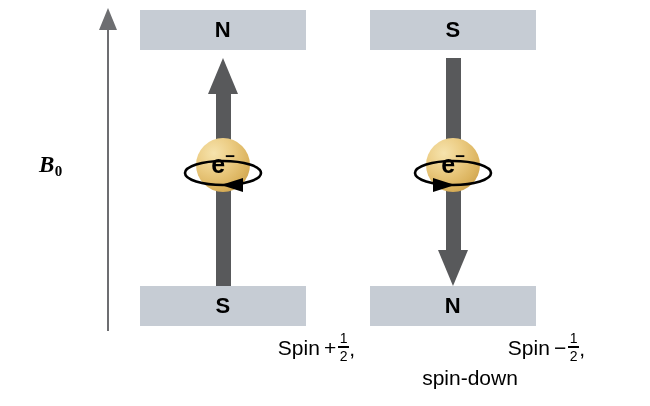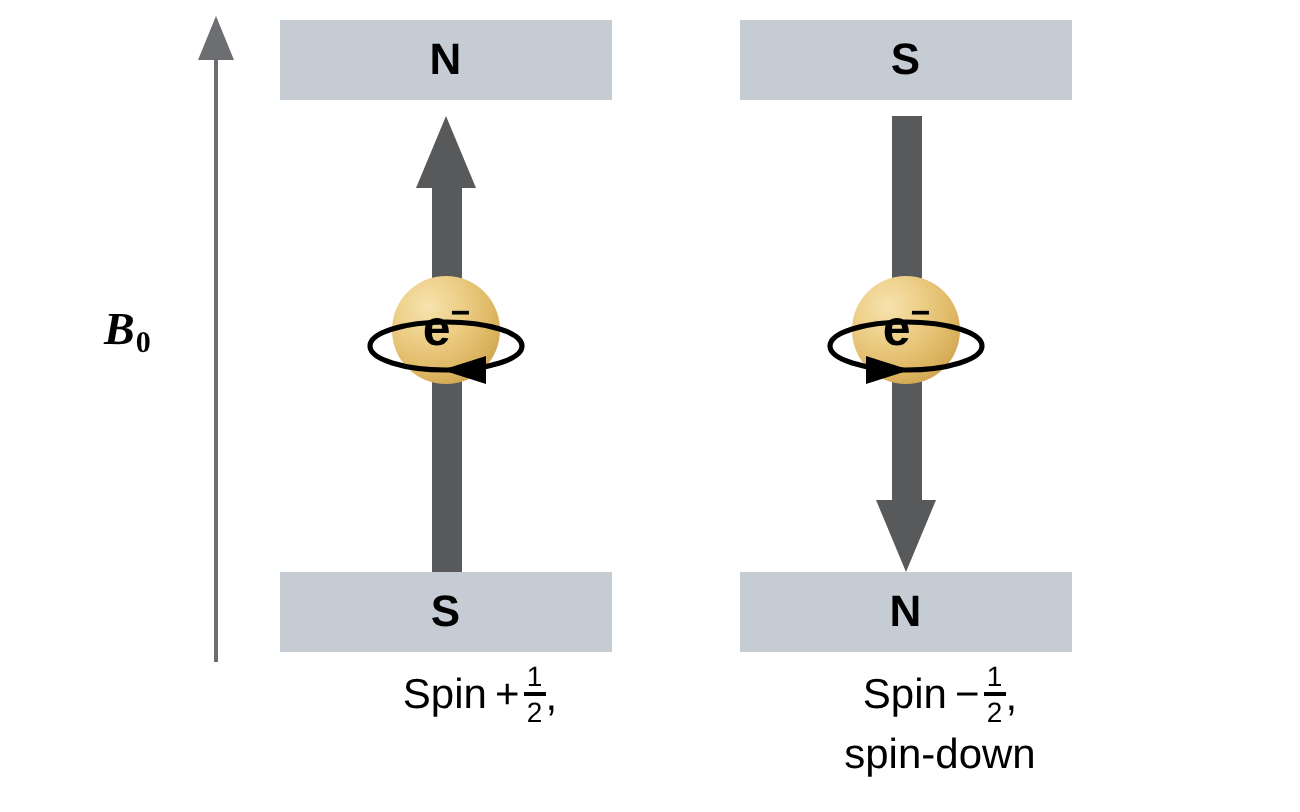--- a/index.html
+++ b/index.html
@@ -30,21 +30,21 @@
     left: 99px;
     top: 8px;
     width: 0;
     height: 0;
     border-left: 9px solid transparent;
     border-right: 9px solid transparent;
     border-bottom: 22px solid #6d6e71;
   }
   .axis-label {
     position: absolute;
-    left: 52px;
+    left: 39px;
     top: 152px;
     font-family: "Liberation Serif", serif;
     font-weight: bold;
     font-style: italic;
     font-size: 23px;
     color: #000;
     white-space: nowrap;
   }
   .axis-label .sub {
     font-size: 15px;
@@ -176,21 +176,21 @@
     top: 332px;
     width: 230px;
     text-align: center;
     font-size: 21px;
     color: #000;
     line-height: 1.32;
   }
   .caption .line1 {
     display: flex;
     align-items: center;
-    justify-content: center;
+    justify-content: flex-end;
     white-space: nowrap;
   }
   .frac {
     display: inline-flex;
     flex-direction: column;
     align-items: center;
     font-size: 14px;
     line-height: 1.02;
     margin: 0 0px 0 1px;
     vertical-align: middle;

